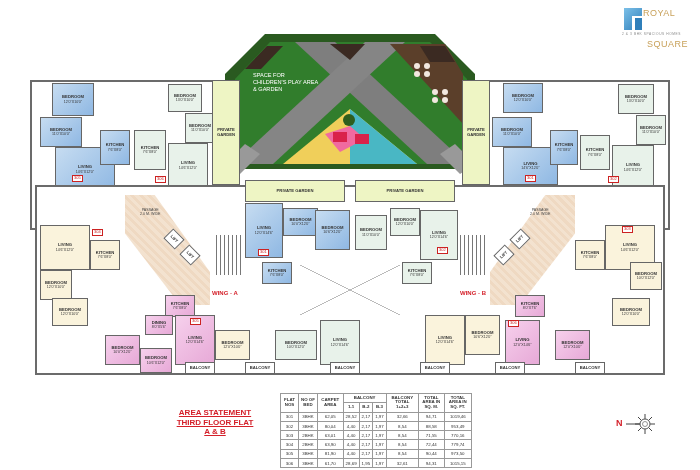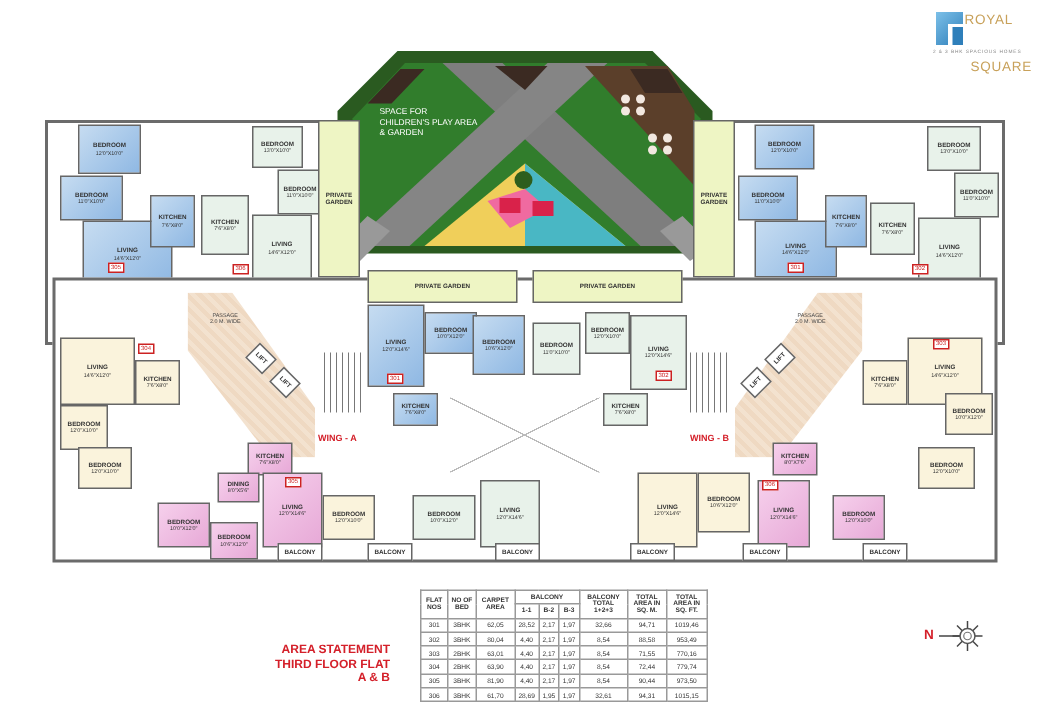--- a/index.html
+++ b/index.html
@@ -338,21 +338,21 @@
 <div class="room white" style="left:420px;top:362px;width:30px;height:12px;">
     <div class="rlabel">BALCONY</div>
   </div>
 <div class="room white" style="left:495px;top:362px;width:30px;height:12px;">
     <div class="rlabel">BALCONY</div>
   </div>
 <div class="room white" style="left:575px;top:362px;width:30px;height:12px;">
     <div class="rlabel">BALCONY</div>
   </div>
 
-<div class="abs" style="left:170px;top:428px;width:90px;text-align:right;color:#d4202a;font-weight:bold;font-size:8px;line-height:9.5px;">
+<div class="abs" style="left:170px;top:408px;width:90px;text-align:center;color:#d4202a;font-weight:bold;font-size:8px;line-height:9.5px;text-decoration:underline;">
   <div>AREA STATEMENT</div>
   <div>THIRD FLOOR FLAT</div>
   <div>A &amp; B</div>
 </div>
 
 <table class="area abs" style="left:280px;top:393px;width:192px;">
   <thead>
     <tr>
       <th rowspan="2">FLAT NOS</th>
       <th rowspan="2">NO OF BED</th>

